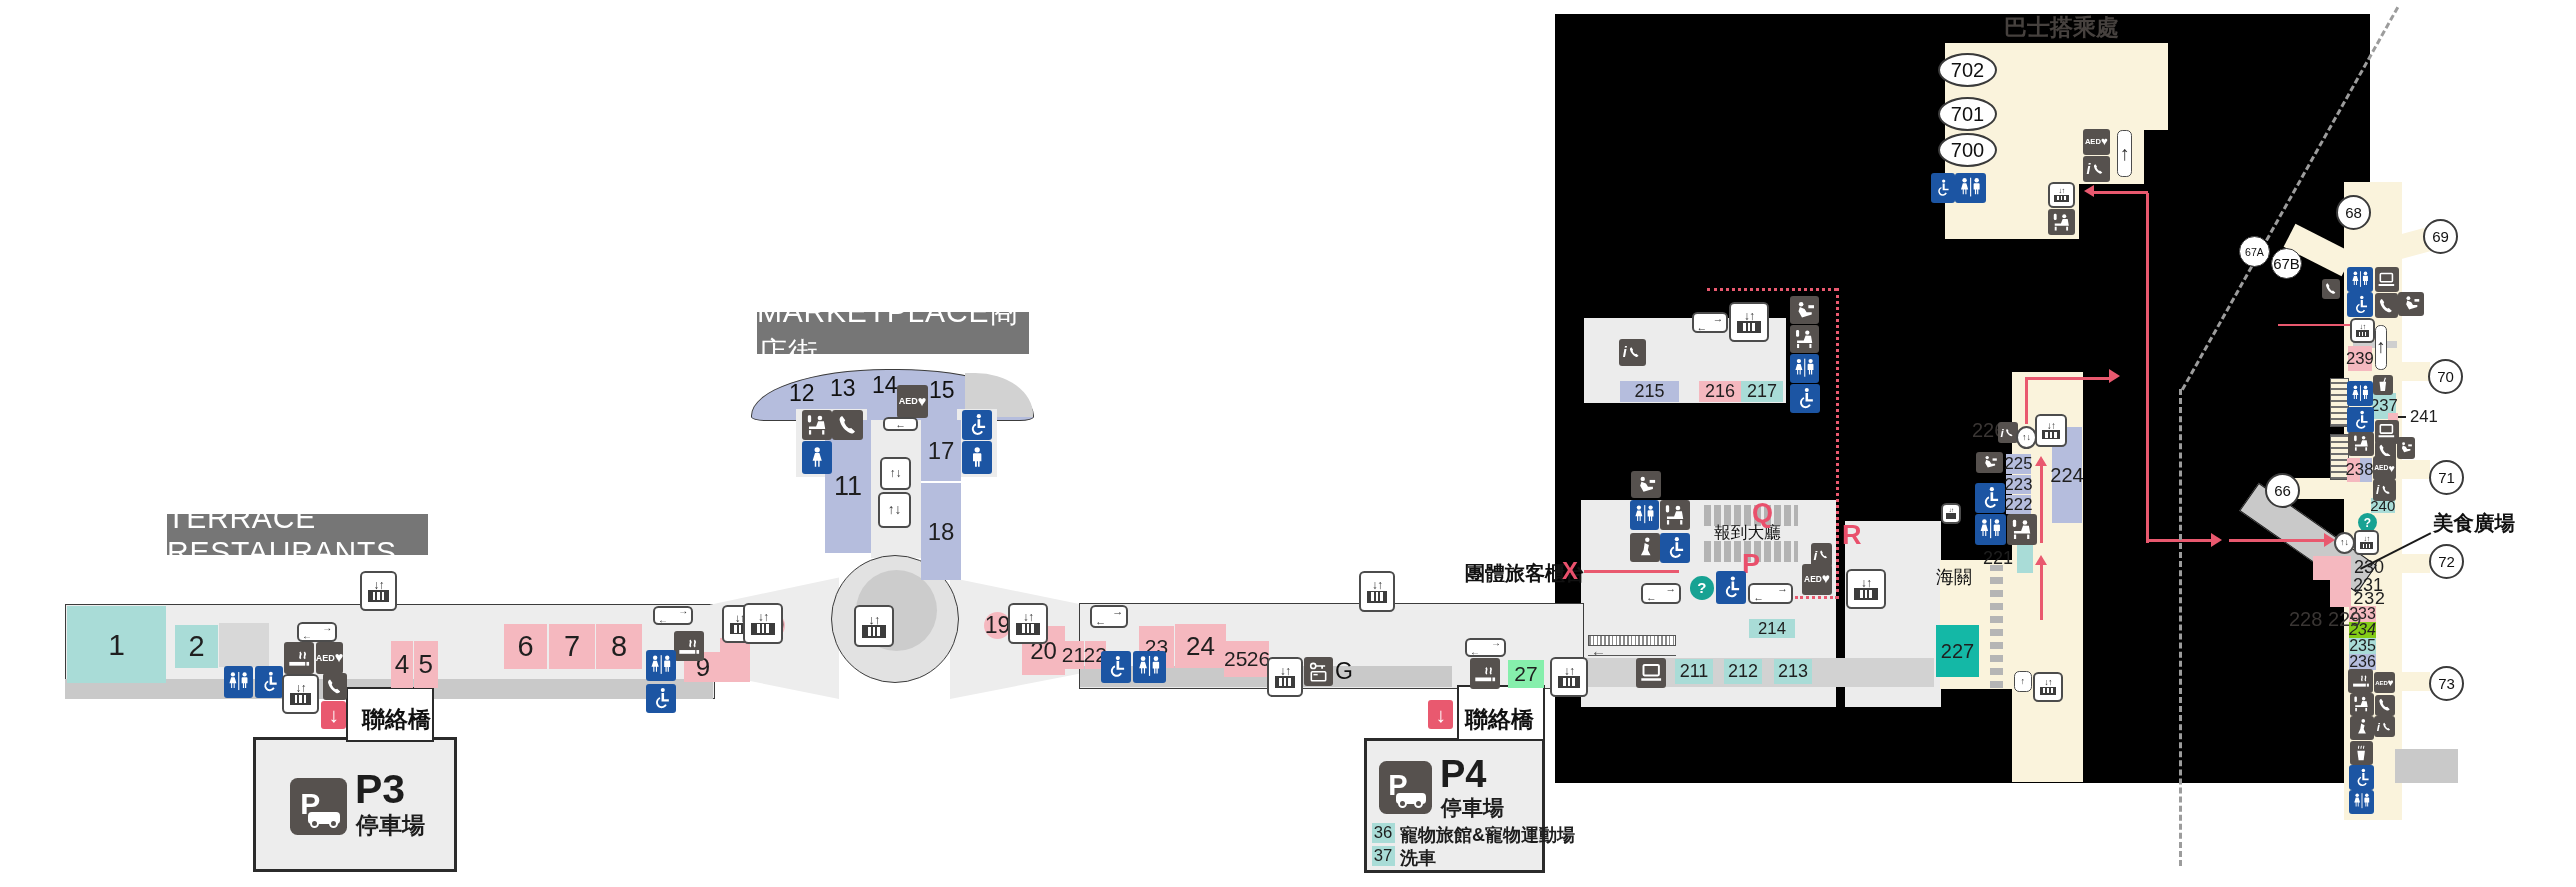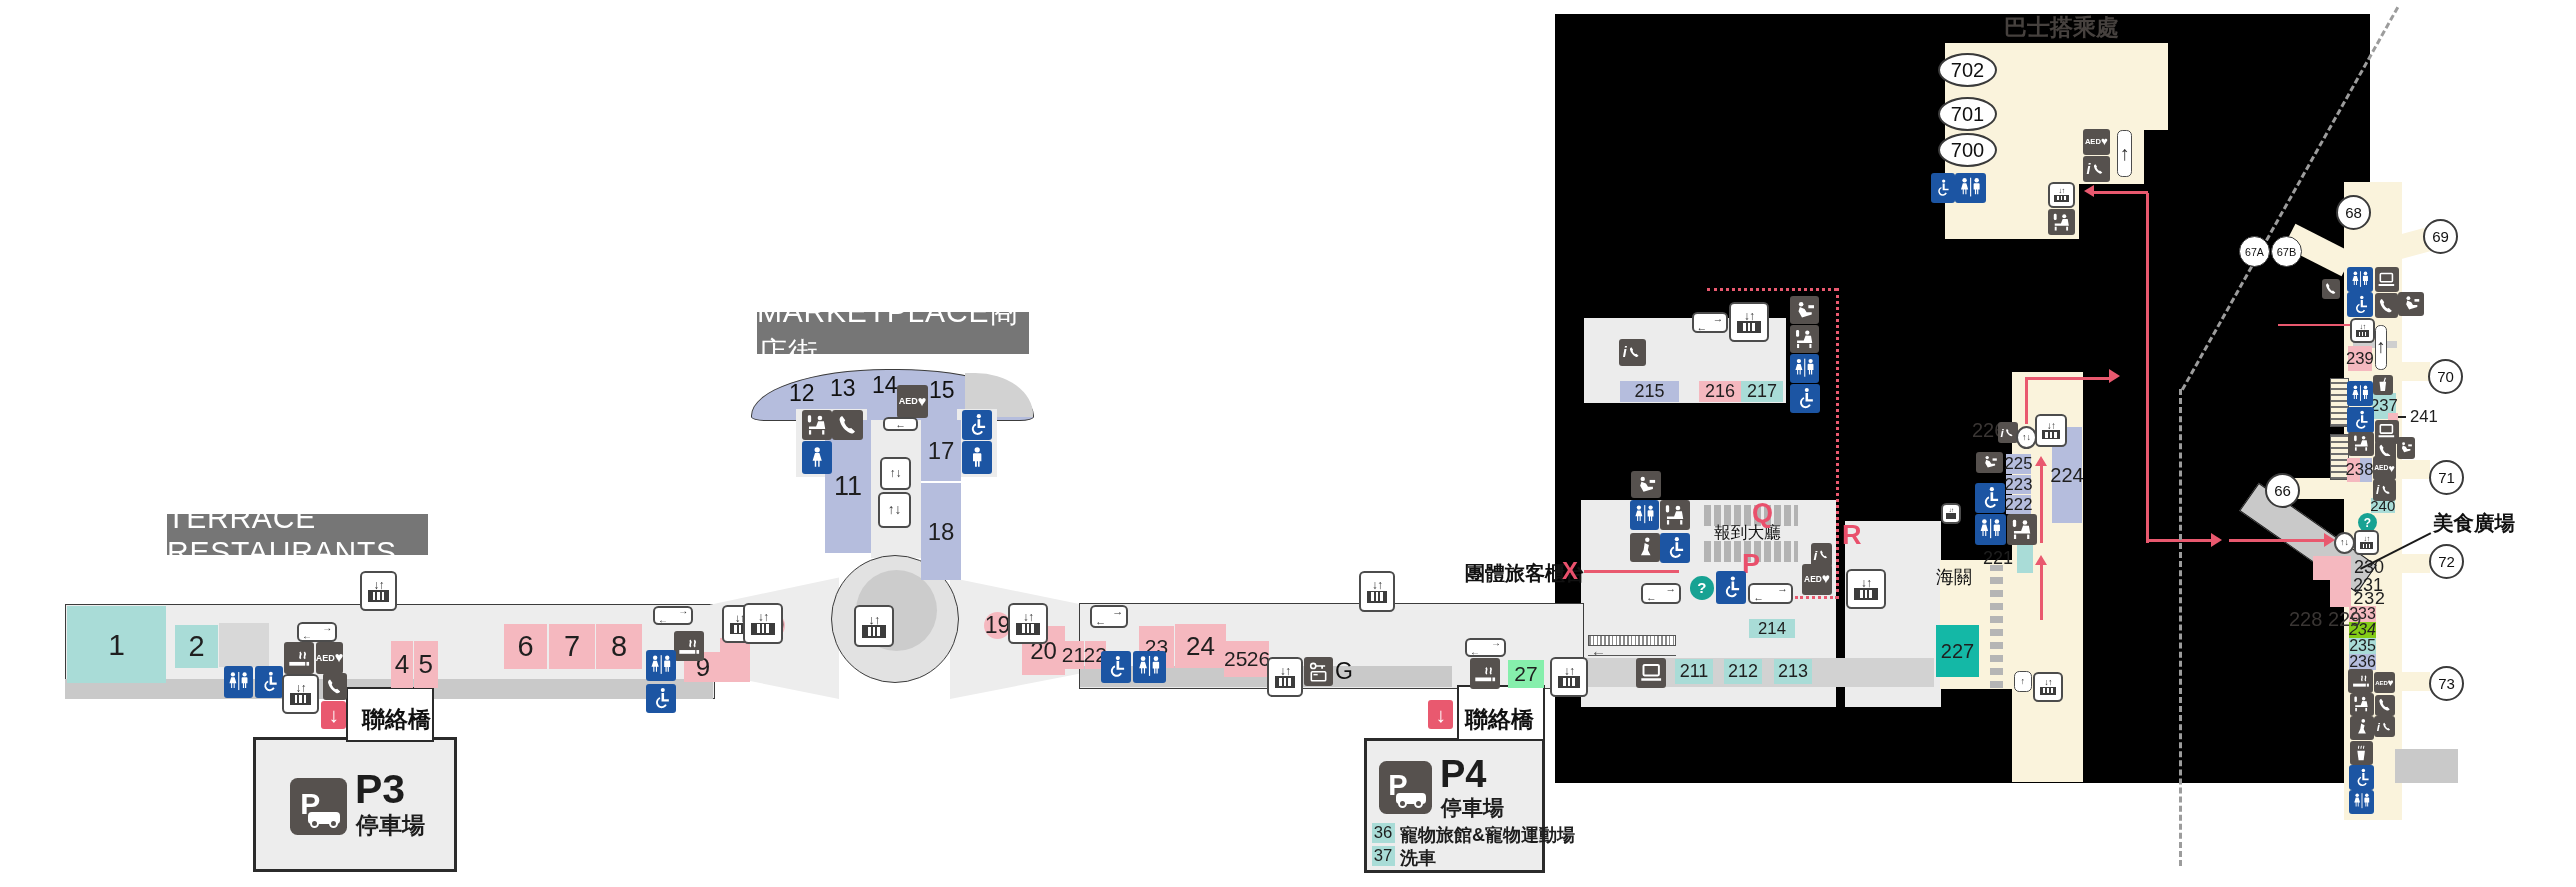--- a/index.html
+++ b/index.html
@@ -200,21 +200,21 @@
     <div class="txt" style="left: 1972px; top: 419px; font-size: 20px; color: rgb(58, 54, 52);">226</div>
     <div class="txt" style="left: 2289px; top: 608px; font-size: 20px; color: rgb(58, 54, 52);">228 229</div>
     <div class="txt" style="left: 1335px; top: 658px; font-size: 23px; color: rgb(17, 17, 17);">G</div>
     <div class="txt" style="left: 1591px; top: 642px; font-size: 15px; color: rgb(85, 85, 85);">←</div>
     <div class="letter" style="left: 1752px; top: 498px; font-size: 27px;">Q</div>
     <div class="letter" style="left: 1742px; top: 549px; font-size: 27px;">P</div>
     <div class="letter" style="left: 1842px; top: 520px; font-size: 27px;">R</div>
     <div class="letter" style="left: 1562px; top: 557px; font-size: 24px;">X</div>
     <div class="gate" style="left: 2265px; top: 473px; width: 31px; height: 31px; font-size: 15px;">66</div>
     <div class="gate" style="left: 2239px; top: 236px; width: 29px; height: 29px; font-size: 10.6px; border-width: 1.9px;">67A</div>
-    <div class="gate" style="left: 2271px; top: 236px; width: 29px; height: 29px; font-size: 11px; border-width: 1.9px;">67B</div>
+    <div class="gate" style="left: 2271px; top: 248px; width: 29px; height: 29px; font-size: 15px; border-width: 1.9px;">67B</div>
     <div class="gate" style="left: 2336px; top: 195px; width: 31px; height: 31px; font-size: 15px;">68</div>
     <div class="gate" style="left: 2423px; top: 219px; width: 31px; height: 31px; font-size: 15px;">69</div>
     <div class="gate" style="left: 2428px; top: 359px; width: 31px; height: 31px; font-size: 15px;">70</div>
     <div class="gate" style="left: 2429px; top: 460px; width: 31px; height: 31px; font-size: 15px;">71</div>
     <div class="gate" style="left: 2429px; top: 544px; width: 31px; height: 31px; font-size: 15px;">72</div>
     <div class="gate" style="left: 2429px; top: 666px; width: 31px; height: 31px; font-size: 15px;">73</div>
     <div class="bus" style="left: 1938px; top: 53px; width: 55px; height: 30px; font-size: 20px;">702</div>
     <div class="bus" style="left: 1938px; top: 97px; width: 55px; height: 30px; font-size: 20px;">701</div>
     <div class="bus" style="left: 1938px; top: 133px; width: 55px; height: 30px; font-size: 20px;">700</div>
     <div class="ic wt" style="left: 360px; top: 571px; width: 37px; height: 40px;">

